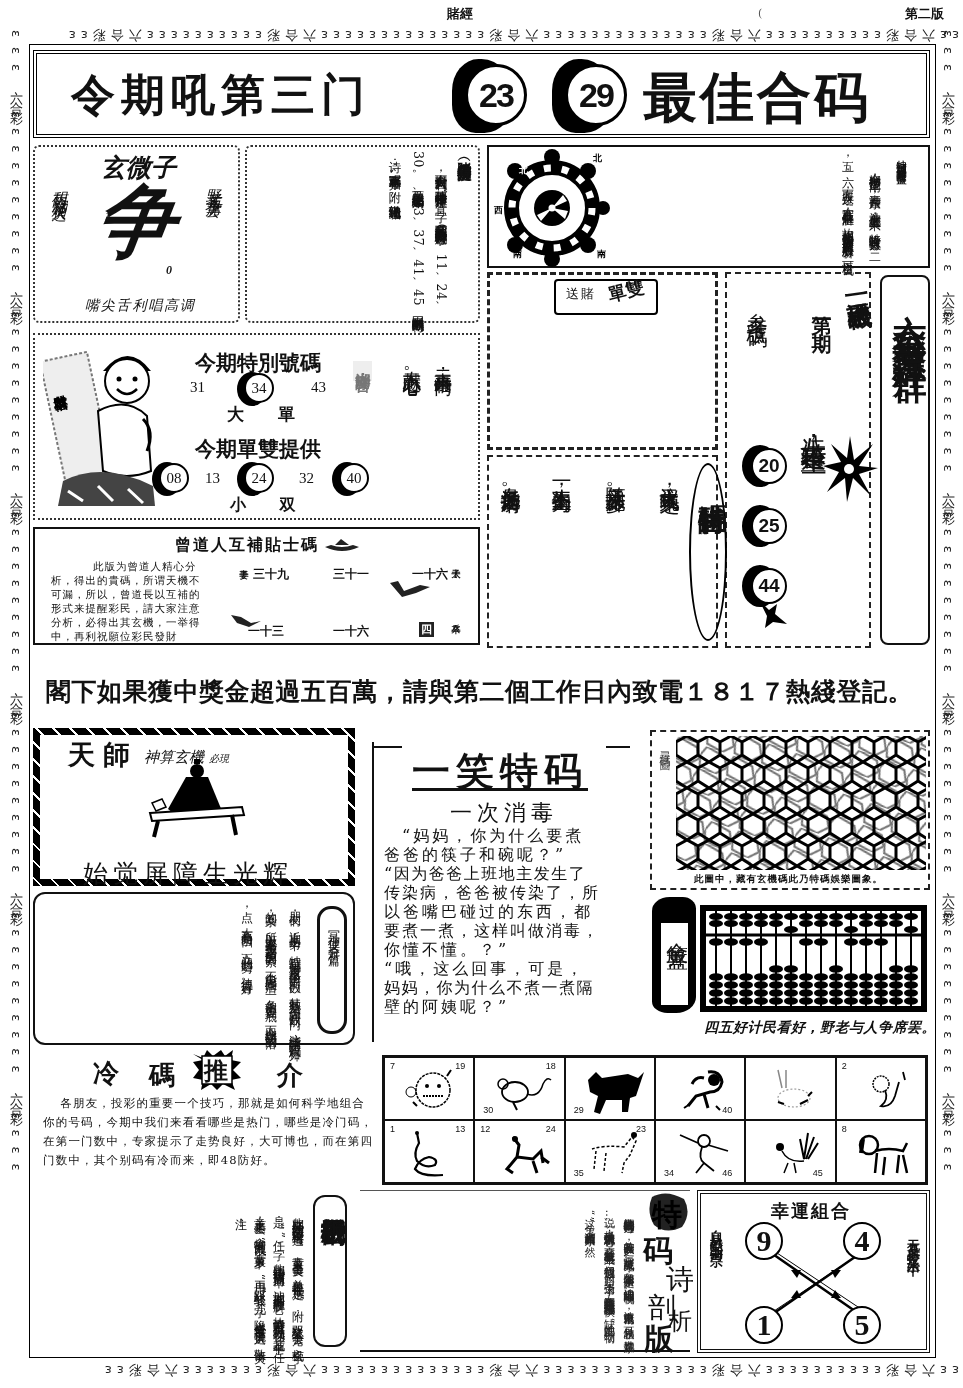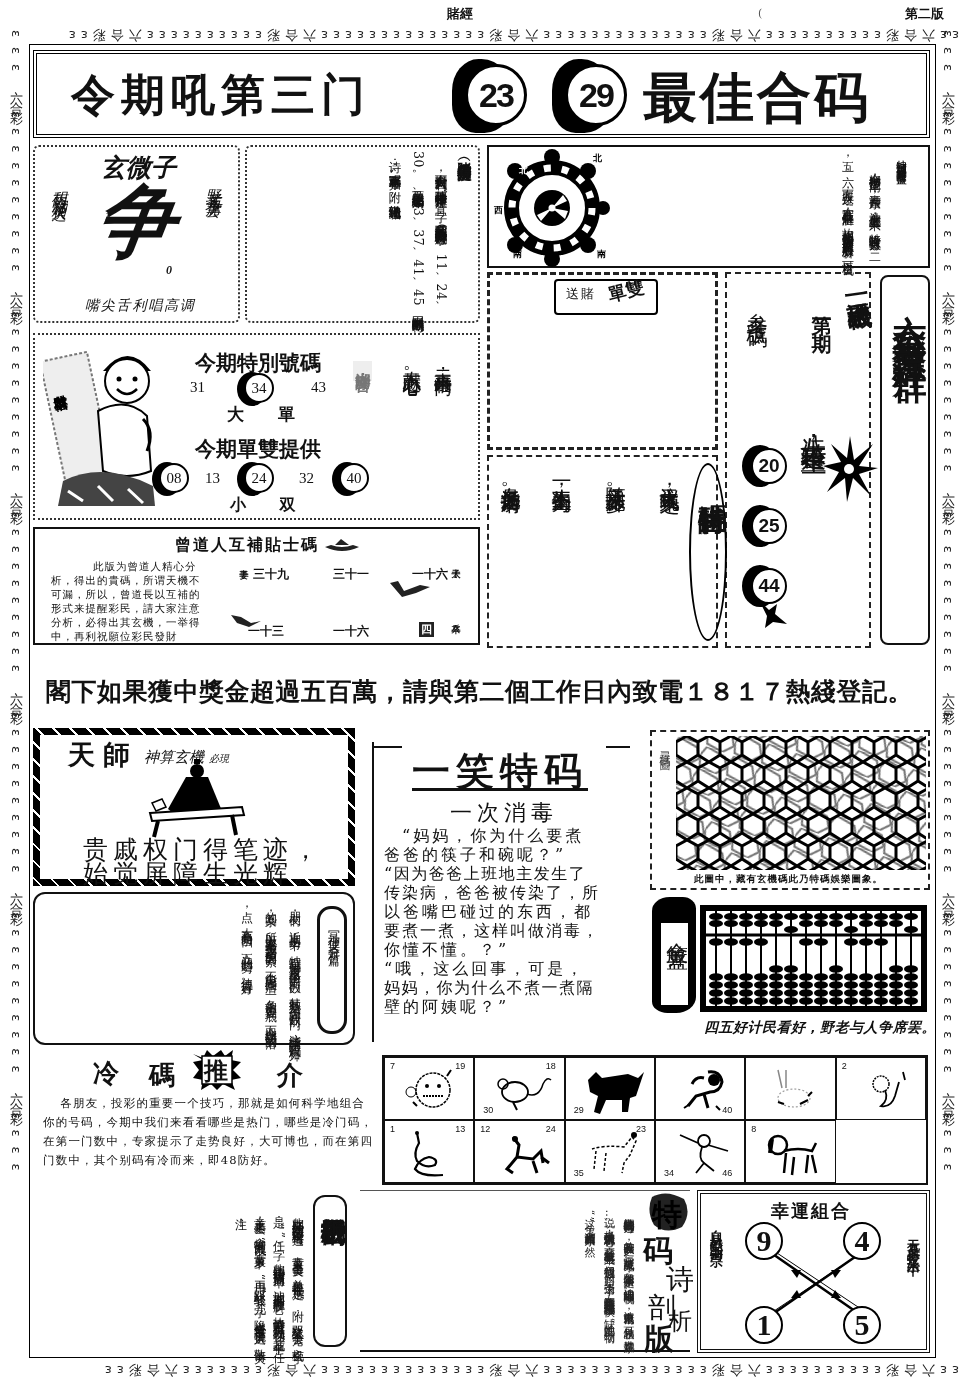--- a/index.html
+++ b/index.html
@@ -241,21 +241,20 @@
     <span style="font-size:10px;font-style:italic;">必現</span>
   </div>
   <svg class="abs" style="left:98px;top:24px;" width="115" height="82" viewBox="0 0 115 82">
     <rect x="56" y="0" width="6" height="5" fill="#000"></rect>
     <circle cx="59" cy="12" r="7" fill="#000"></circle>
     <path d="M48 18 L70 18 L84 52 L78 58 L40 58 L30 50 Z" fill="#000"></path>
     <path d="M14 44 L24 40 L28 48 L18 52 Z" fill="#fff" stroke="#000" stroke-width="1.5"></path>
     <path d="M12 54 L104 48 L106 56 L14 62 Z" fill="#fff" stroke="#000" stroke-width="2"></path>
     <path d="M20 62 L16 78 M94 56 L98 76" stroke="#000" stroke-width="4"></path>
   </svg>
-  <div class="abs sans nowrap" style="left:43px;top:102px;font-size:25px;letter-spacing:5px;line-height:26px;">贵戚权门得笔迹，</div>
   <div class="abs sans nowrap" style="left:43px;top:126px;font-size:25px;letter-spacing:5px;line-height:26px;">始觉屏障生光辉。</div>
 </div>
 
 <div class="box" style="left:372px;top:742px;width:256px;height:300px;border-left:2px solid #111;">
   <div class="abs" style="left:0;top:4px;width:28px;height:2px;background:#111;"></div>
   <div class="abs" style="left:232px;top:4px;width:24px;height:2px;background:#111;"></div>
   <div class="abs sans b nowrap" style="left:38px;top:4px;font-size:38px;letter-spacing:6px;text-decoration:underline;text-underline-offset:4px;">一笑特码</div>
   <div class="abs nowrap" style="left:76px;top:56px;font-size:22px;letter-spacing:5px;">一次消毒</div>
   <div class="abs" style="left:10px;top:84px;">
     <div class="joke-line" style="padding-left:18px;">“妈妈，你为什么要煮</div>
@@ -509,20 +508,28 @@
   </div>
   <div class="zcell">
     <span class="n bl">34</span>
     <span class="n br">46</span>
     <svg width="62" height="48" viewBox="0 0 62 48">
         <circle cx="30" cy="12" r="6" fill="none" stroke="#000" stroke-width="1.8"></circle>
         <path d="M6 6 L24 14 M34 16 L54 22 M28 18 Q24 30 30 34 L22 44 M30 34 L40 42" fill="none" stroke="#000" stroke-width="1.8"></path>
       </svg>
   </div>
   <div class="zcell">
+    <span class="n br">45</span>
+    <svg width="60" height="48" viewBox="0 0 60 48">
+        <path d="M40 30 L44 4 M42 30 L50 8 M44 30 L54 14 M40 30 L36 10" stroke="#000" stroke-width="2"></path>
+        <circle cx="16" cy="18" r="4" fill="#000"></circle>
+        <path d="M18 22 Q24 34 40 32 M24 34 L20 44 M30 34 L32 44" fill="none" stroke="#000" stroke-width="1.5"></path>
+      </svg>
+  </div>
+  <div class="zcell">
     <span class="n tl">8</span>
     <svg width="60" height="50" viewBox="0 0 60 50">
         <circle cx="14" cy="16" r="9" fill="none" stroke="#000" stroke-width="2.5"></circle>
         <path d="M8 10 L6 24" stroke="#000" stroke-width="4"></path>
         <path d="M20 22 Q34 18 48 22 L52 14 M22 24 L20 44 M30 28 L28 46 M44 26 L42 44 M48 26 L52 44" fill="none" stroke="#000" stroke-width="2.5"></path>
       </svg>
   </div>
 </div>
 
 <div class="box" style="left:33px;top:1190px;width:312px;height:162px;">

